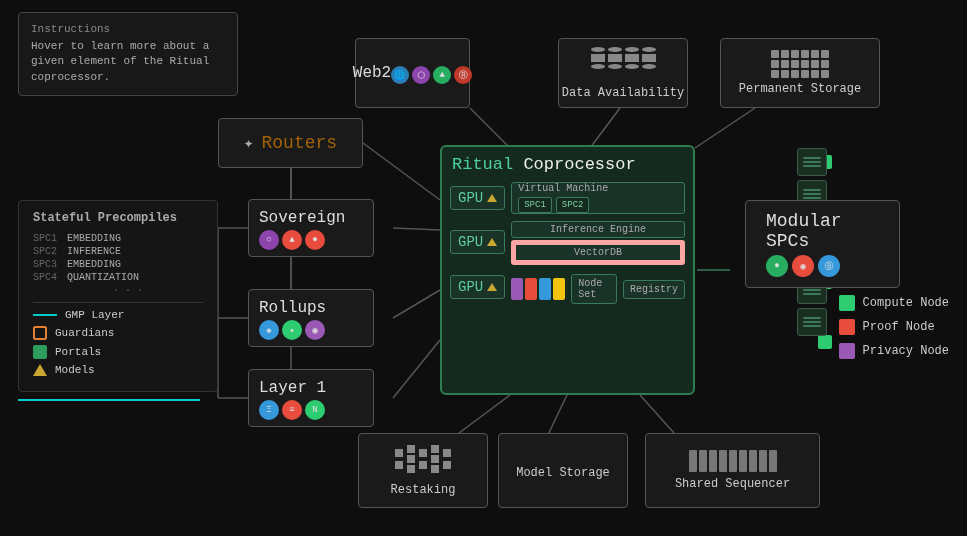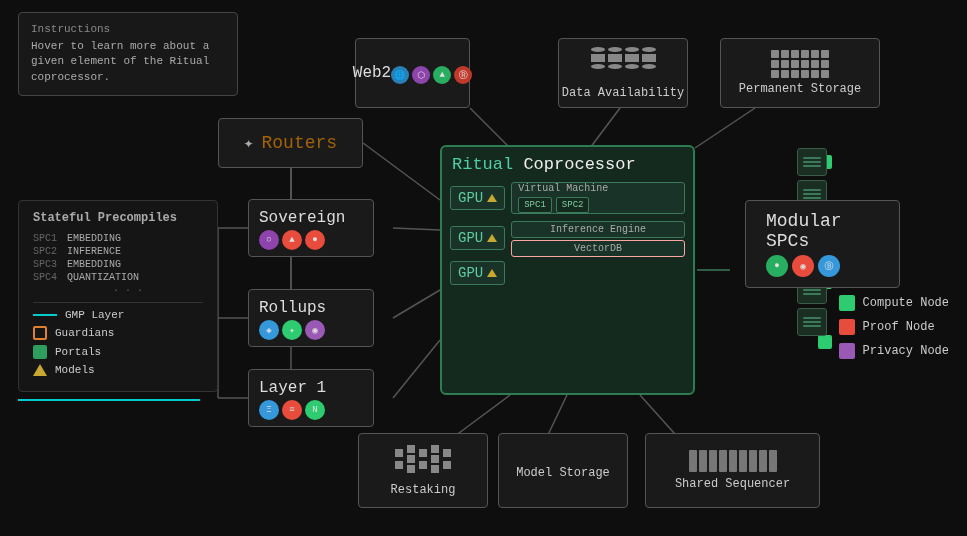--- a/index.html
+++ b/index.html
@@ -224,21 +224,21 @@
       border: 1px solid #3a7a5a;
       border-radius: 3px;
       padding: 2px 6px;
       font-size: 10px;
       color: #aaa;
       background: #1a3328;
       margin-top: 3px;
       text-align: center;
     }
     .vectordb-box {
-      border: 1px solid #fca5a5;
+      border: 5px solid #fca5a5;
       border-radius: 3px;
       padding: 2px 6px;
       font-size: 10px;
       color: #aaa;
       background: #1a3328;
       margin-top: 2px;
       text-align: center;
     }
     
     .nodeset-row {
@@ -686,20 +686,33 @@
         <div class="inference-box">Inference Engine</div>
         <div class="vectordb-box">VectorDB</div>
       </div>
     </div>
 
     <div class="gpu-row">
       <div class="gpu-box">
         <span>GPU</span>
         <div class="gpu-triangle"></div>
       </div>
+      <div style="flex:1;">
+
+        <div class="nodeset-row">
+          <div class="colorful-blocks">
+            <div class="color-block" style="background:#9b59b6;"></div>
+            <div class="color-block" style="background:#e74c3c;"></div>
+            <div class="color-block" style="background:#3498db;"></div>
+            <div class="color-block" style="background:#f1c40f;"></div>
+          </div>
+          <div class="nodeset-label">Node Set</div>
+          <div class="registry-box">Registry</div>
+        </div>
+      </div>
     </div>
   </div>
 
   <div class="module-stack">
     <div class="module-chip">
       <div class="module-chip-line"></div>
       <div class="module-chip-line"></div>
       <div class="module-chip-line"></div>
     </div>
     <div class="module-chip">

